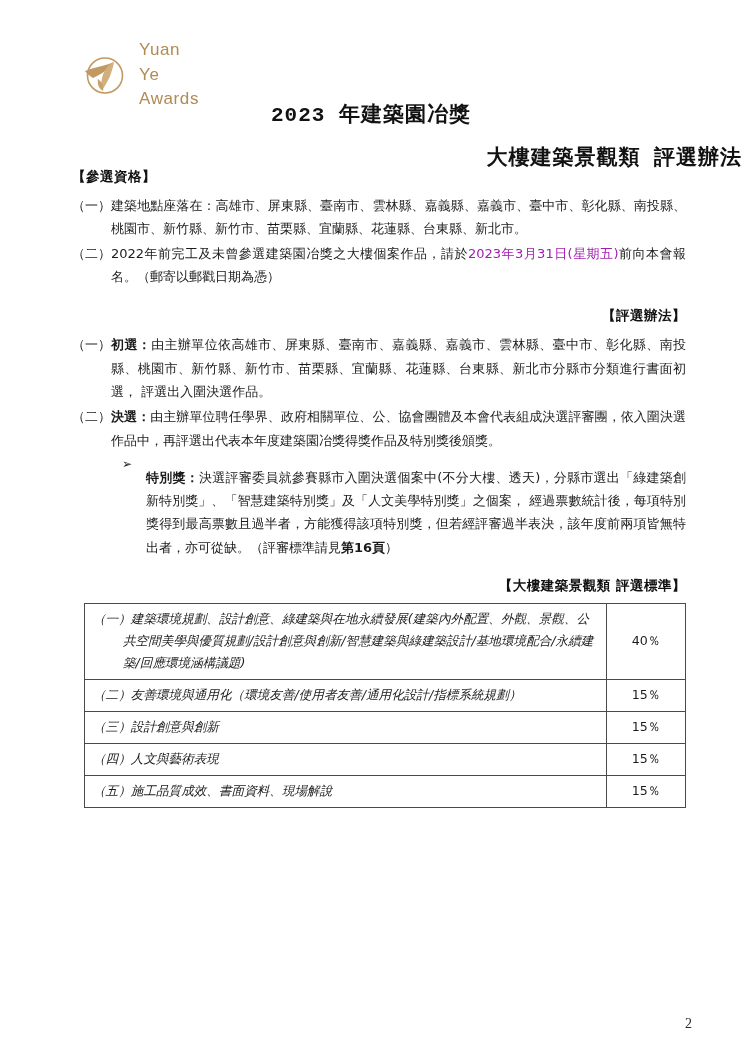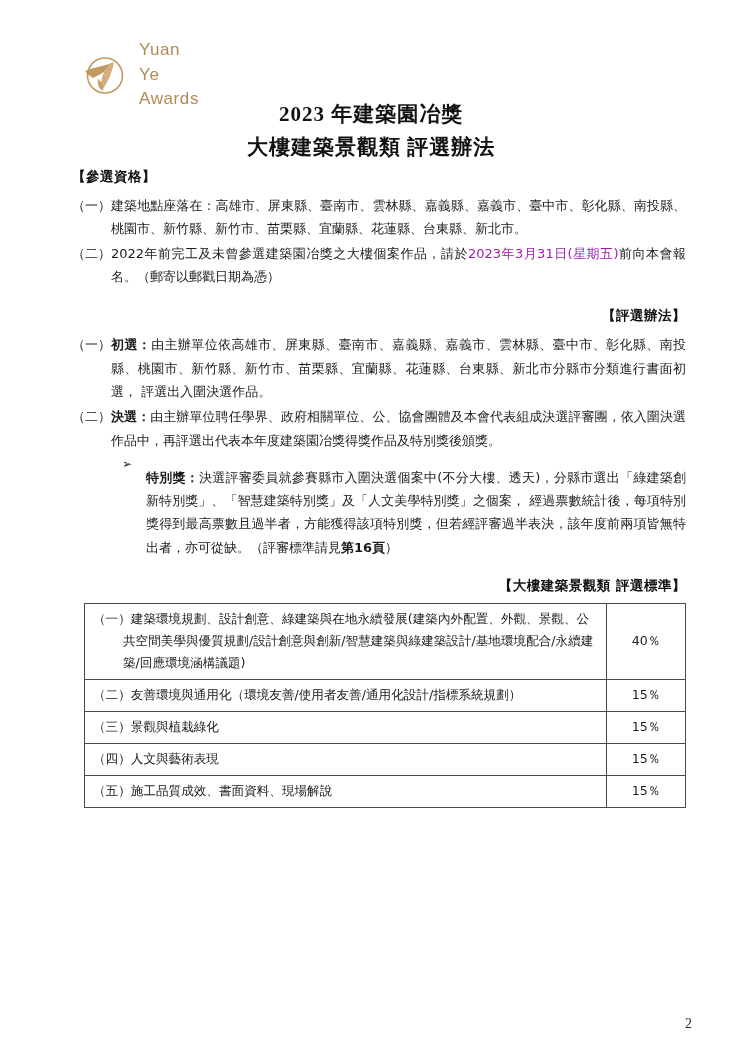--- a/index.html
+++ b/index.html
@@ -45,29 +45,30 @@
     letter-spacing: 0.6px;
   }
 
   
   .doc-title {
     position: absolute;
     left: 0;
     right: 8px;
     top: 100px;
     text-align: center;
-    font-family: Liberation Serif, serif;
+    font-family: Liberation Mono, monospace;
     font-weight: bold;
     font-size: 21px;
     letter-spacing: 1px;
     color: #111;
   }
   .doc-title .line2 {
     display: block;
-    margin-top: 5px;
+    margin-top: 15px;
+    text-align: right;
   }
 
   
   .content {
     position: absolute;
     left: 72px;
     top: 168px;
     width: 614px;
   }
 
@@ -146,20 +147,21 @@
   }
   table.criteria td.pct {
     width: 62px;
     text-align: center;
     white-space: nowrap;
   }
   .hang {
     display: block;
     padding-left: 30px;
     text-indent: -30px;
+    font-style: italic;
   }
 
   
   .page-number {
     position: absolute;
     right: 58px;
     bottom: 28px;
     font-family: "Liberation Serif", "DejaVu Serif", serif;
     font-size: 14px;
     color: #2a2a2a;
@@ -234,21 +236,21 @@
             <td class="pct">40％</td>
           </tr>
           <tr>
             <td class="desc">
               <span class="hang"><span>（二）</span><span>友善環境與通用化（環境友善/使用者友善/通用化設計/指標系統規劃）</span></span>
             </td>
             <td class="pct">15％</td>
           </tr>
           <tr>
             <td class="desc">
-              <span class="hang"><span>（三）</span><span>景觀與植栽綠化</span></span>
+              <span class="hang"><span>（三）</span><span>設計創意與創新</span></span>
             </td>
             <td class="pct">15％</td>
           </tr>
           <tr>
             <td class="desc">
               <span class="hang"><span>（四）</span><span>人文與藝術表現</span></span>
             </td>
             <td class="pct">15％</td>
           </tr>
           <tr>

